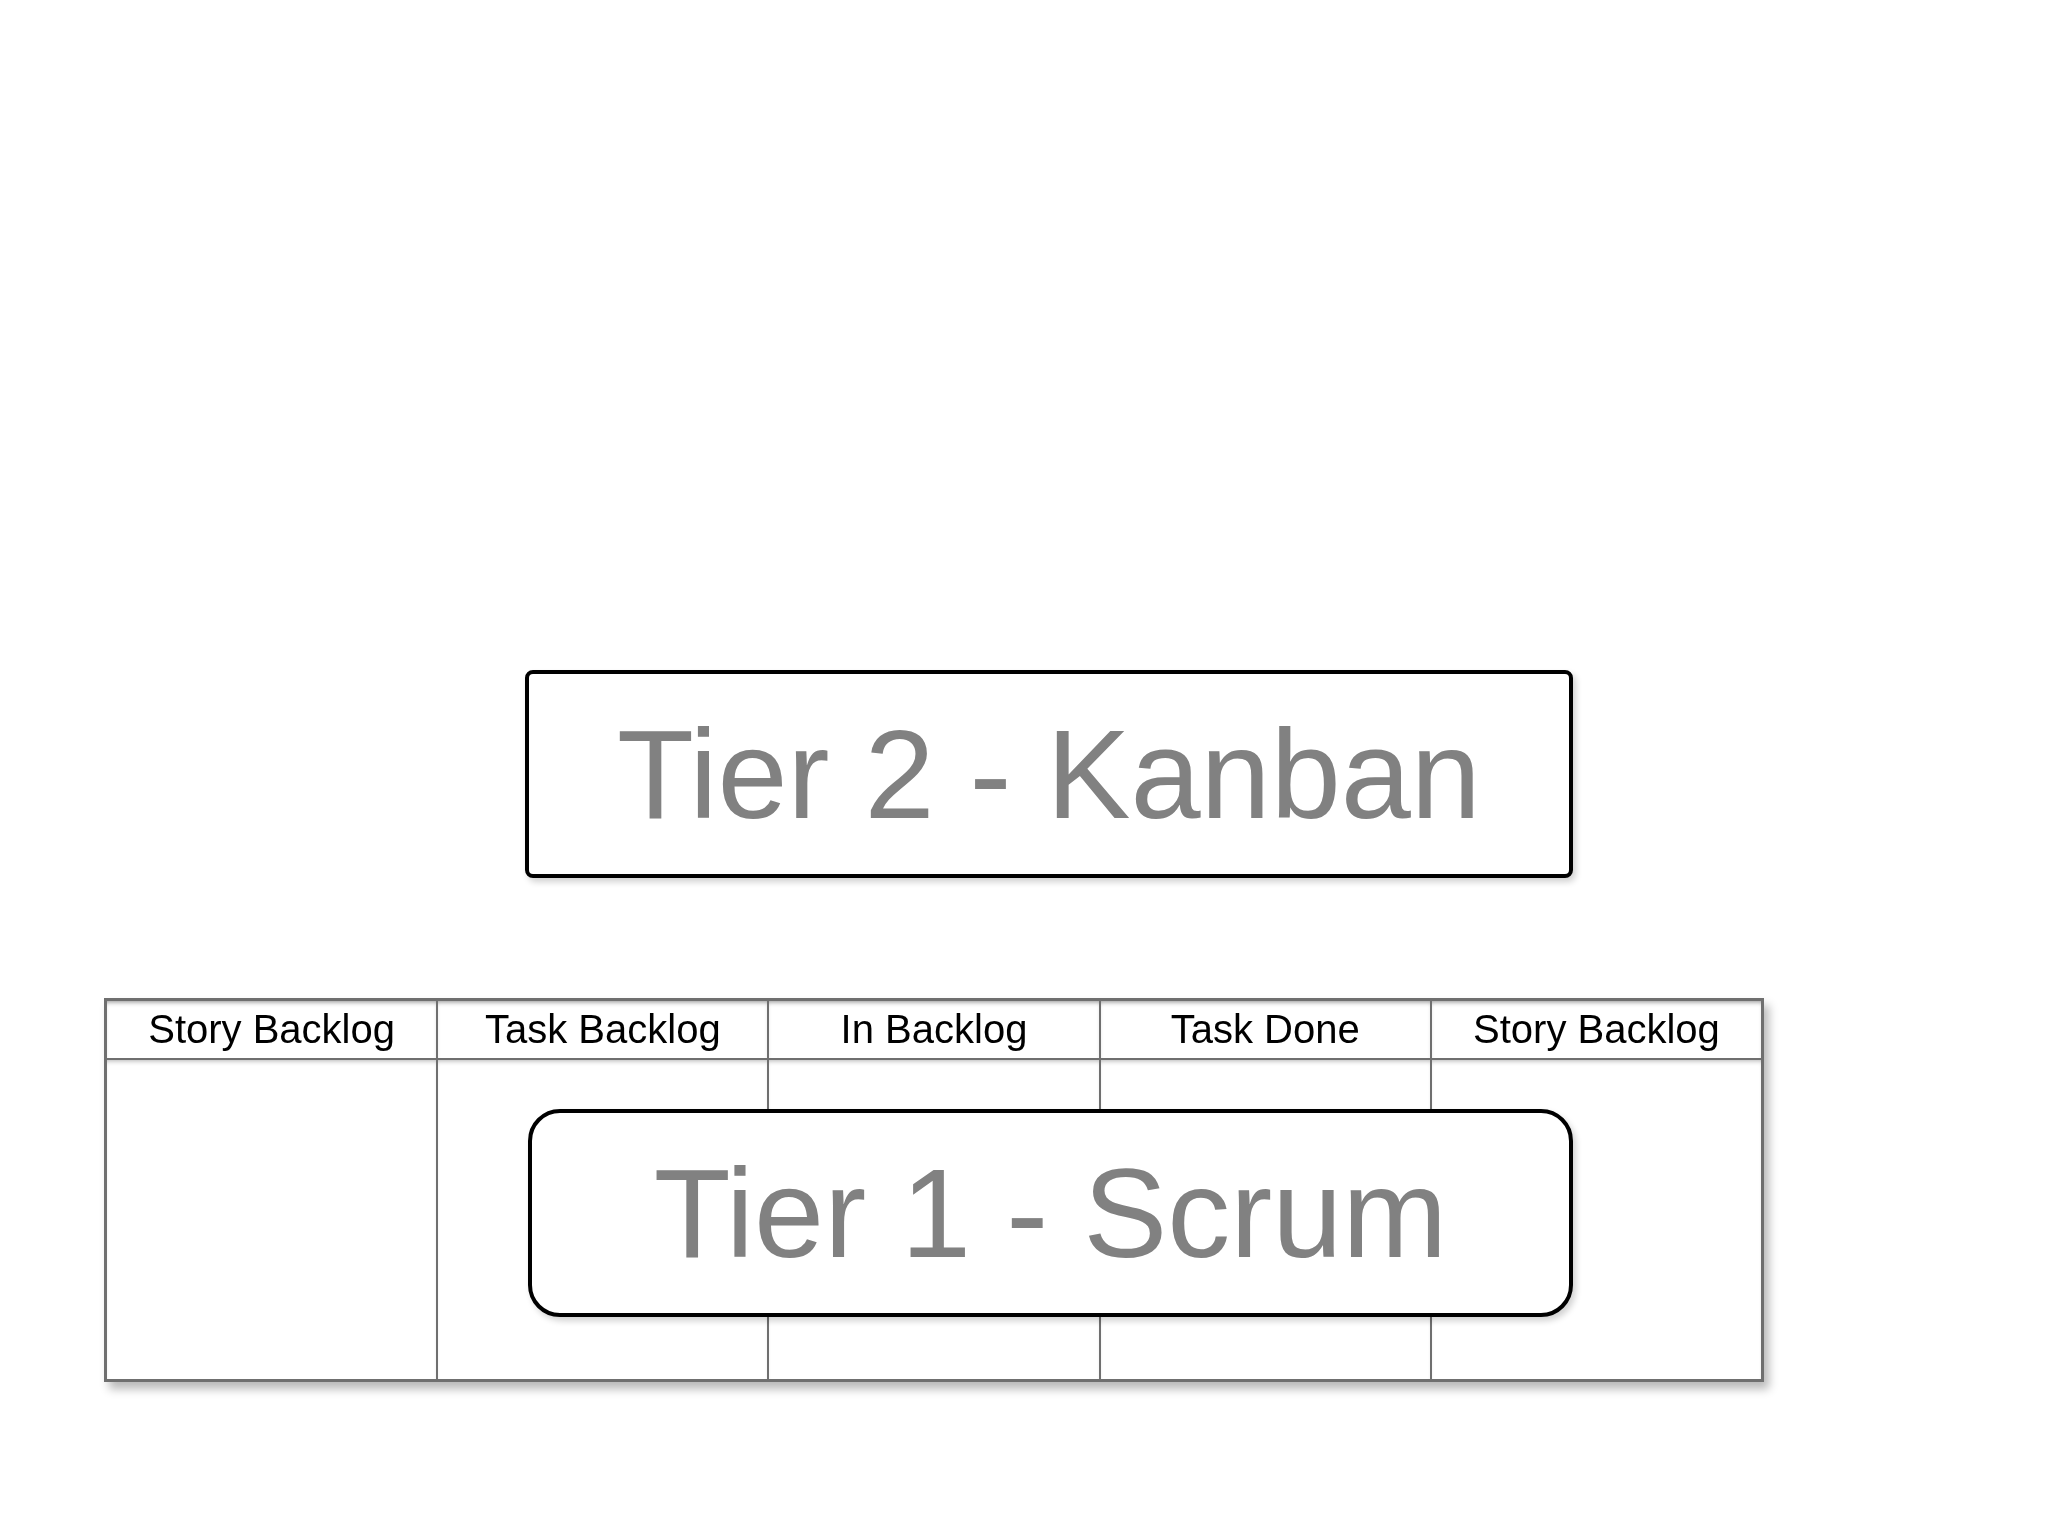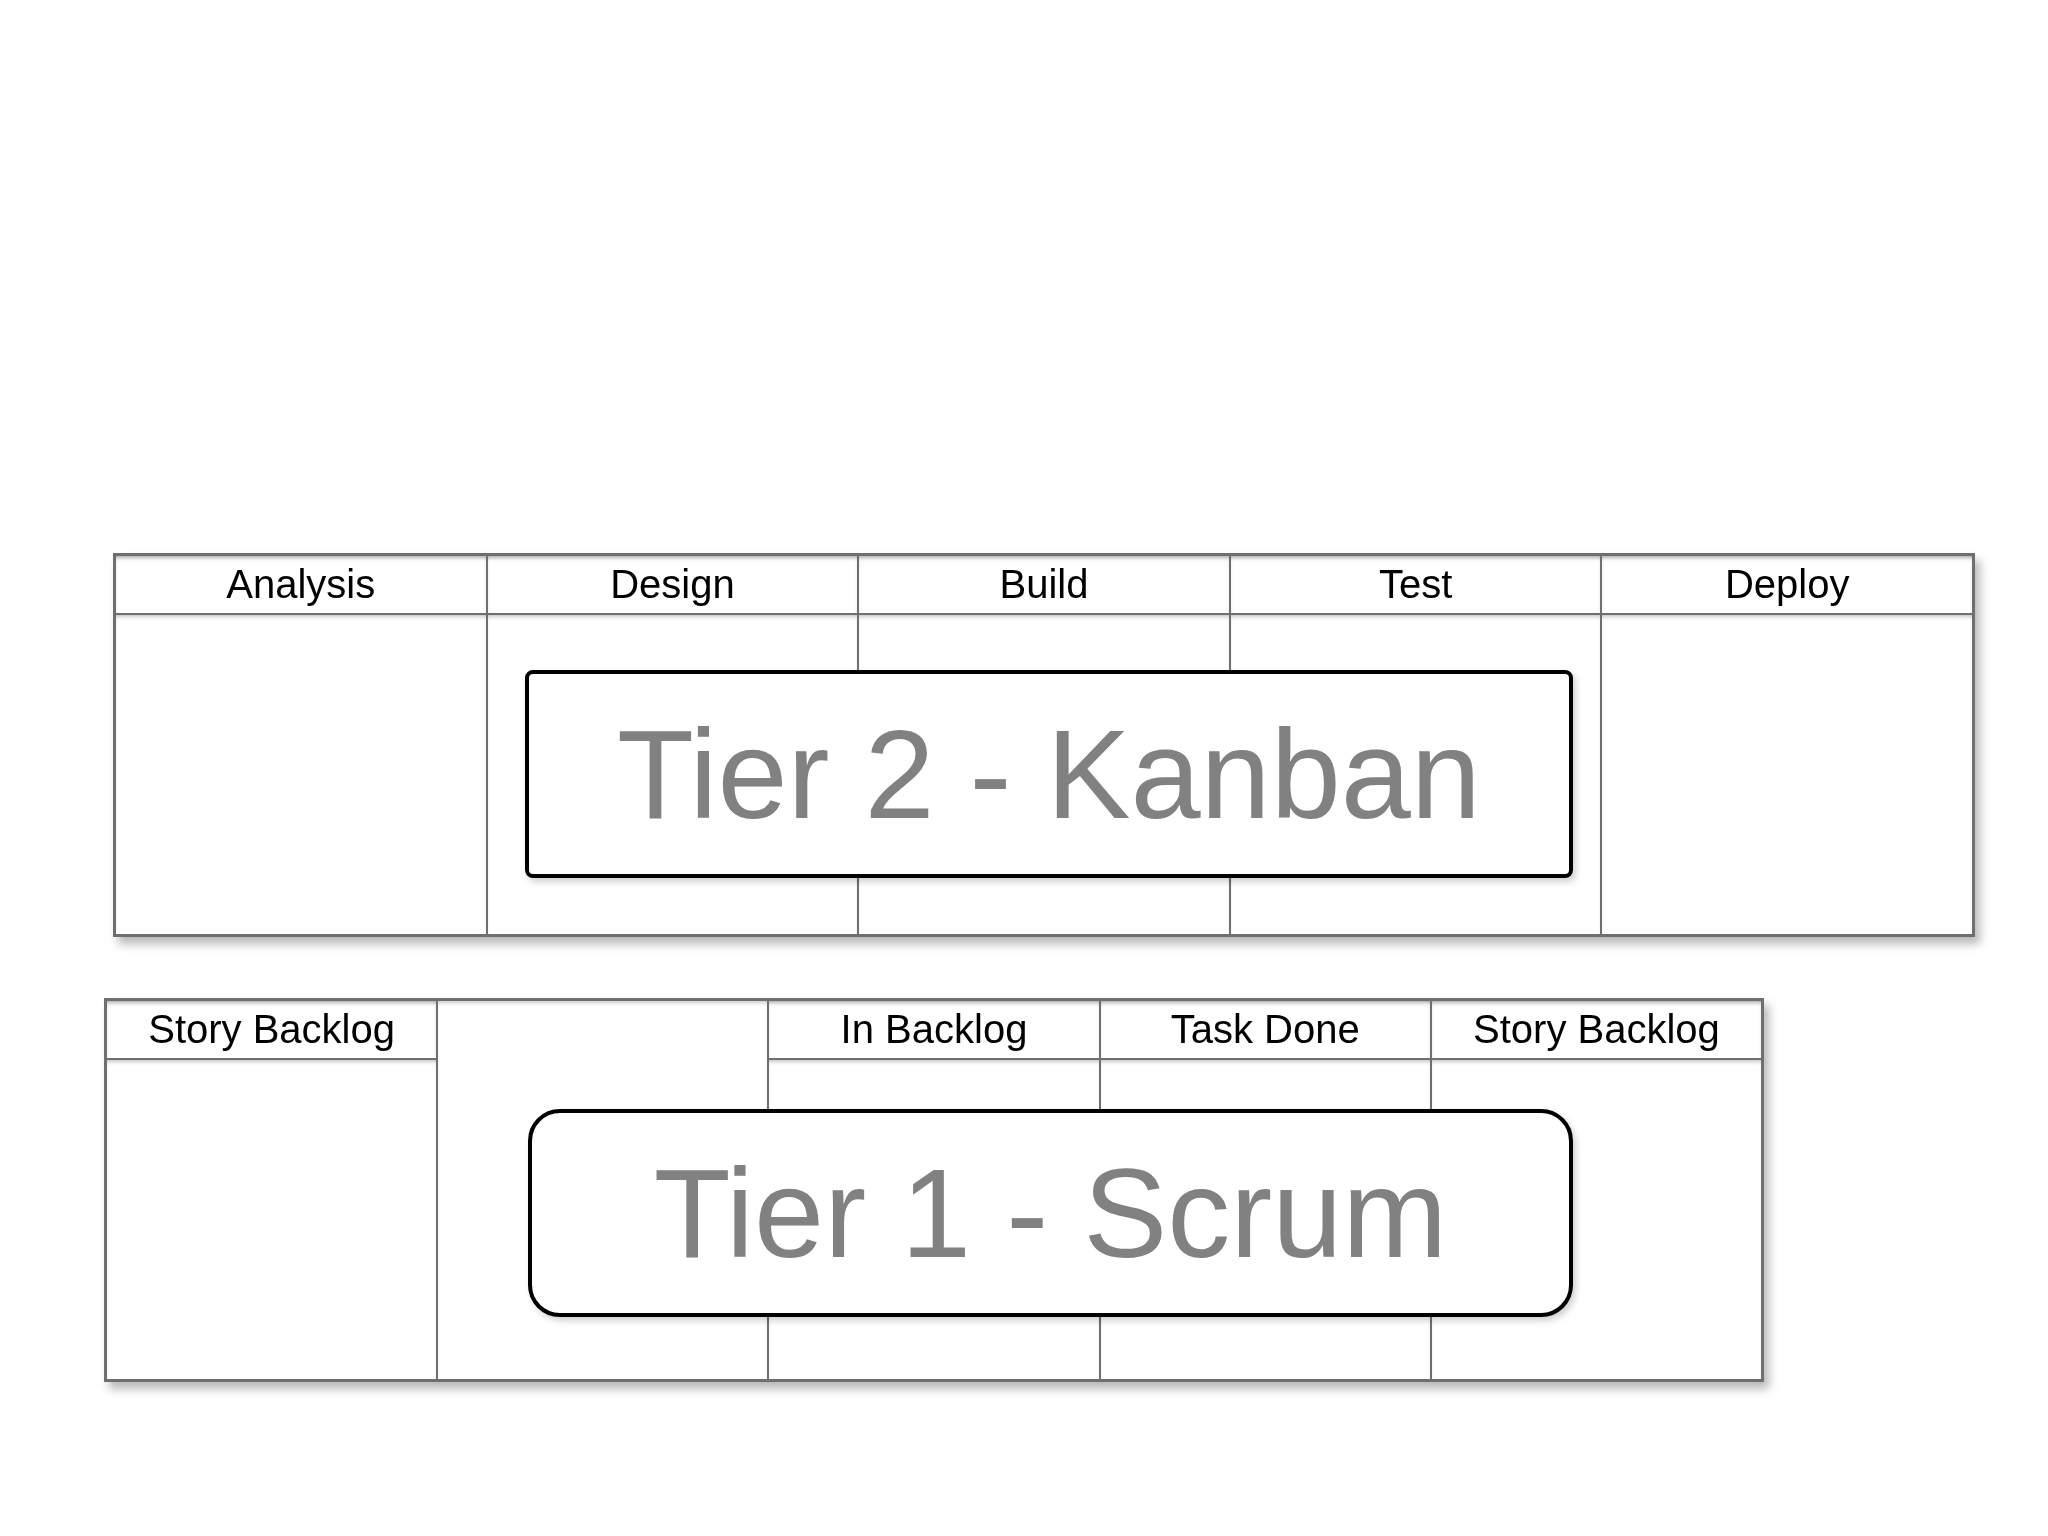--- a/index.html
+++ b/index.html
@@ -66,53 +66,32 @@
     z-index: 5;
   }
   .overlay-top    { left: 525px; top: 670px;  width: 1048px; height: 208px; border-radius: 8px; }
   .overlay-bottom { left: 528px; top: 1109px; width: 1045px; height: 208px; border-radius: 32px; }
 </style>
 </head>
 <body>
 
 <div class="canvas">
 
-  <section class="board board-top">
-    <div class="col">
-      <div class="col-header">Analysis</div>
-      <div class="col-body"></div>
-    </div>
-    <div class="col">
-      <div class="col-header">Design</div>
-      <div class="col-body"></div>
-    </div>
-    <div class="col">
-      <div class="col-header">Build</div>
-      <div class="col-body"></div>
-    </div>
-    <div class="col">
-      <div class="col-header">Test</div>
-      <div class="col-body"></div>
-    </div>
-    <div class="col">
-      <div class="col-header">Deploy</div>
-      <div class="col-body"></div>
-    </div>
-  </section>
 
   <div class="overlay overlay-top">
     <span>Tier 2 - Kanban</span>
   </div>
 
   <section class="board board-bottom">
     <div class="col">
       <div class="col-header">Story Backlog</div>
       <div class="col-body"></div>
     </div>
     <div class="col">
+      <div class="col-header">Task Backlog</div>
       <div class="col-body"></div>
     </div>
     <div class="col">
       <div class="col-header">In Backlog</div>
       <div class="col-body"></div>
     </div>
     <div class="col">
       <div class="col-header">Task Done</div>
       <div class="col-body"></div>
     </div>

